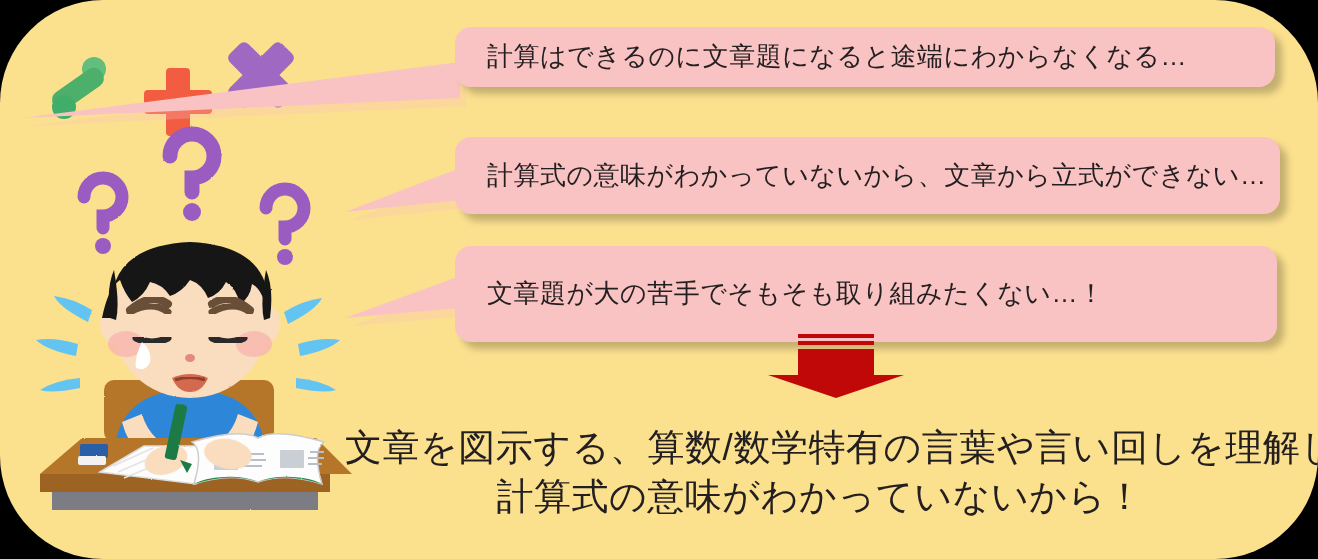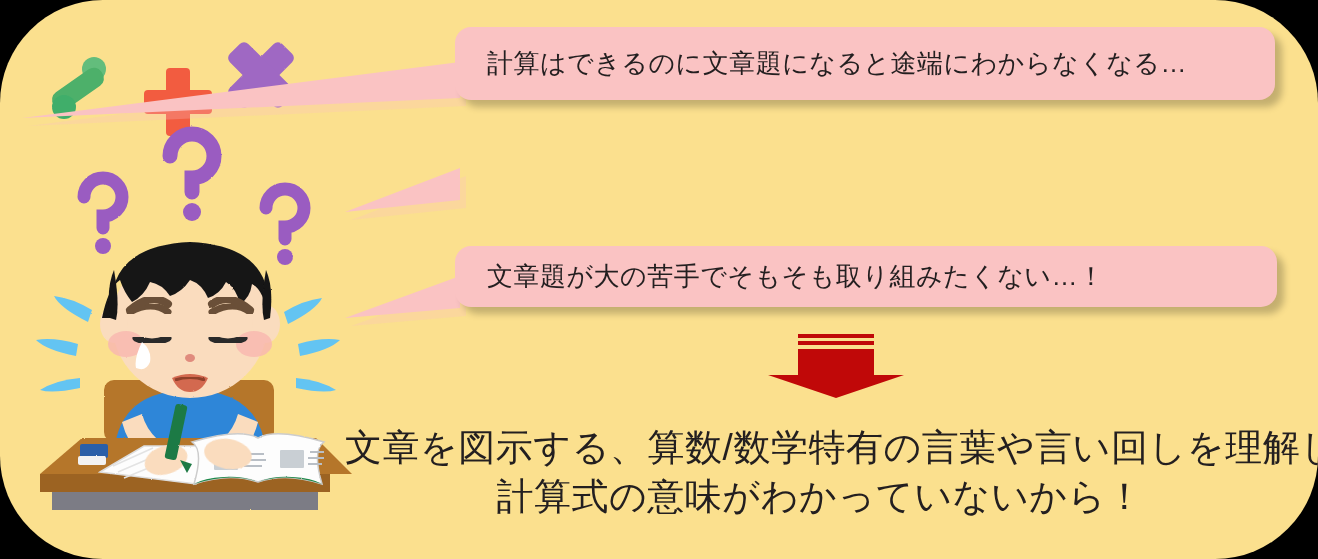--- a/index.html
+++ b/index.html
@@ -47,23 +47,23 @@
   .bubble-text {
     padding-left:32px;
     font-size:26px;
     line-height:1.2;
     color:#231f20;
     letter-spacing:0.5px;
     white-space:nowrap;
     font-weight:400;
   }
 
-  #bubble1 { left:455px; top:27px;  width:820px; height:73px; }
+  #bubble1 { left:455px; top:27px;  width:820px; height:60px; }
   #bubble2 { left:455px; top:137px; width:825px; height:77px; }
-  #bubble3 { left:455px; top:246px; width:822px; height:61px; }
+  #bubble3 { left:455px; top:246px; width:822px; height:96px; }
 
   
   #arrow {
     position:absolute;
     left:760px; top:334px;
     width:148px; height:64px;
   }
 
   
   #conclusion {
@@ -213,20 +213,23 @@
       <polygon points="460,168 460,200 345,212" fill="#fac3c3" opacity="0.28" transform="translate(6,8)"></polygon>
       <polygon points="460,168 460,200 345,212" fill="#fac3c3"></polygon>
       <polygon points="460,276 460,308 345,318" fill="#fac3c3" opacity="0.28" transform="translate(6,8)"></polygon>
       <polygon points="460,276 460,308 345,318" fill="#fac3c3"></polygon>
     </svg>
 
     <div id="bubble1" class="bubble">
       <span class="bubble-text">計算はできるのに文章題になると途端にわからなくなる…</span>
     </div>
 
+    <div id="bubble2" class="bubble">
+      <span class="bubble-text">計算式の意味がわかっていないから、文章から立式ができない…</span>
+    </div>
 
     <div id="bubble3" class="bubble">
       <span class="bubble-text">文章題が大の苦手でそもそも取り組みたくない…！</span>
     </div>
 
     <svg id="arrow" viewBox="0 0 148 64">
       <rect x="38" y="0" width="76" height="4" fill="#c00808"></rect>
       <rect x="38" y="7" width="76" height="4" fill="#c00808"></rect>
       <path d="M38 15 h76 v26 h30 L76 64 L8 41 h30 z" fill="#c00808"></path>
     </svg>

